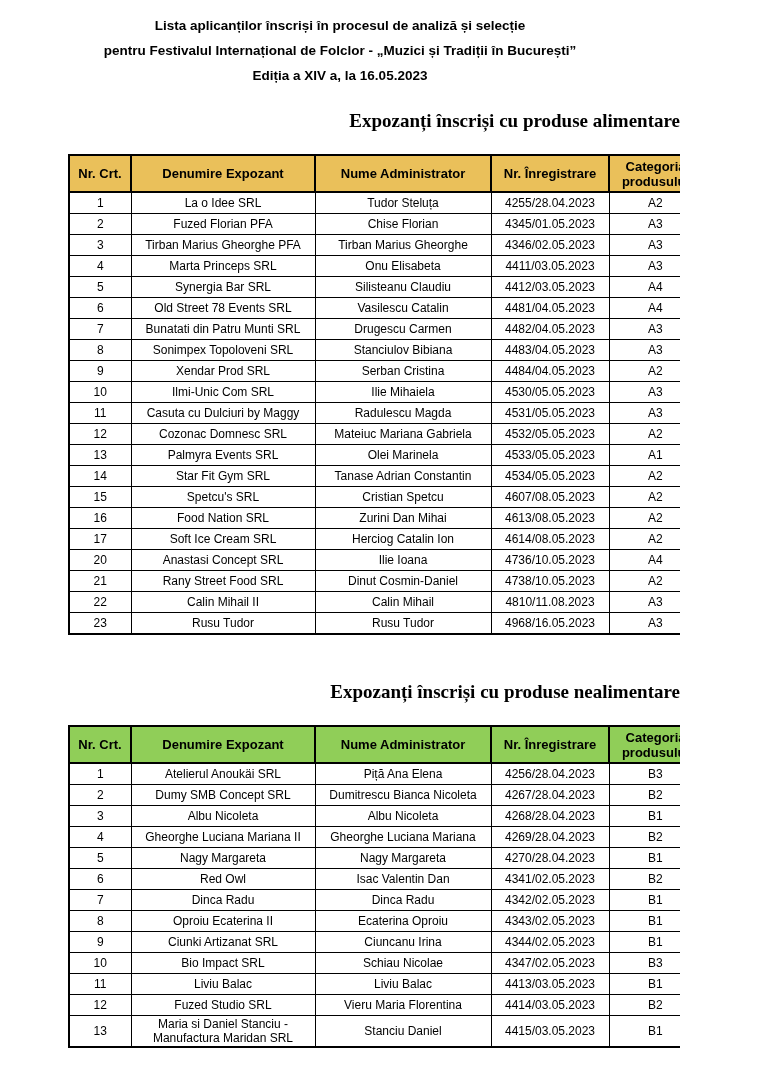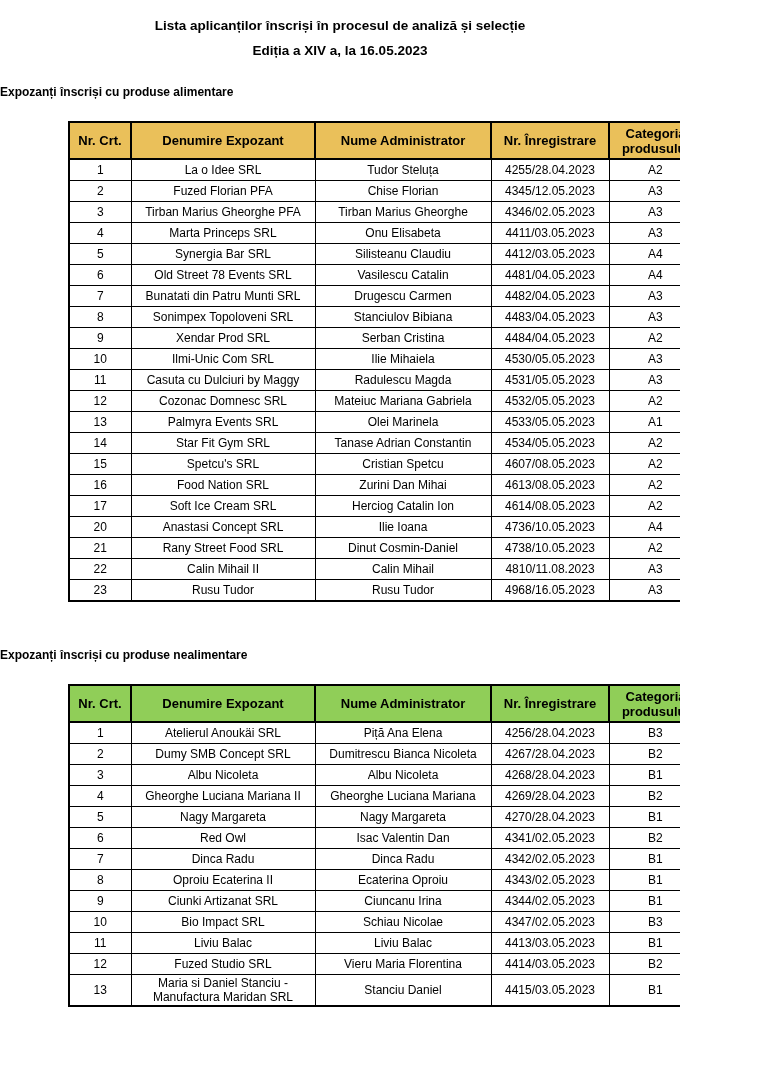--- a/index.html
+++ b/index.html
@@ -17,24 +17,25 @@
     position: relative;
   }
   .doc-title {
     padding-top: 13px;
     text-align: center;
     font-weight: bold;
     font-size: 13.5px;
     line-height: 25px;
   }
   .section-heading {
-    text-align: left;
+    text-align: right;
     font-weight: bold;
-    font-size: 12px;
+    font-size: 19px;
     margin: 0;
+    font-family: Liberation Serif, serif;
   }
   .section-heading.first {
     margin-top: 22px;
   }
   .section-heading.second {
     margin-top: 46px;
   }
   table.list-table {
     border-collapse: collapse;
     table-layout: fixed;
@@ -67,20 +68,21 @@
   col.c-reg  { width: 118px; }
   col.c-cat  { width: 93px;  }
 </style>
 </head>
 <body>
 
 <div class="page">
 
   <div class="doc-title">
     <div>Lista aplicanților înscriși în procesul de analiză și selecție</div>
+    <div>pentru Festivalul Internațional de Folclor - „Muzici și Tradiții în București”</div>
     <div>Ediția a XIV a, la 16.05.2023</div>
   </div>
 
   <h2 class="section-heading first">Expozanți înscriși cu produse alimentare</h2>
 
   <table class="list-table">
     <colgroup>
       <col class="c-nr">
         <col class="c-den">
         <col class="c-adm">
@@ -101,21 +103,21 @@
           <td>1</td>
           <td>La o Idee SRL</td>
           <td>Tudor Steluța</td>
           <td>4255/28.04.2023</td>
           <td>A2</td>
         </tr>
         <tr>
           <td>2</td>
           <td>Fuzed Florian PFA</td>
           <td>Chise Florian</td>
-          <td>4345/12.05.2023</td>
+          <td>4345/01.05.2023</td>
           <td>A3</td>
         </tr>
         <tr>
           <td>3</td>
           <td>Tirban Marius Gheorghe PFA</td>
           <td>Tirban Marius Gheorghe</td>
           <td>4346/02.05.2023</td>
           <td>A3</td>
         </tr>
         <tr>

